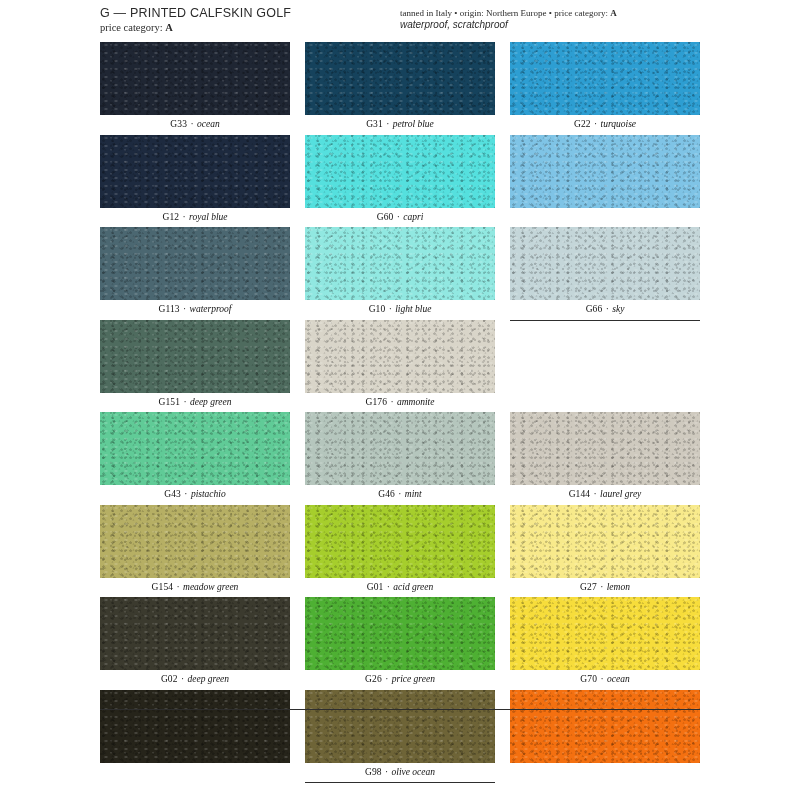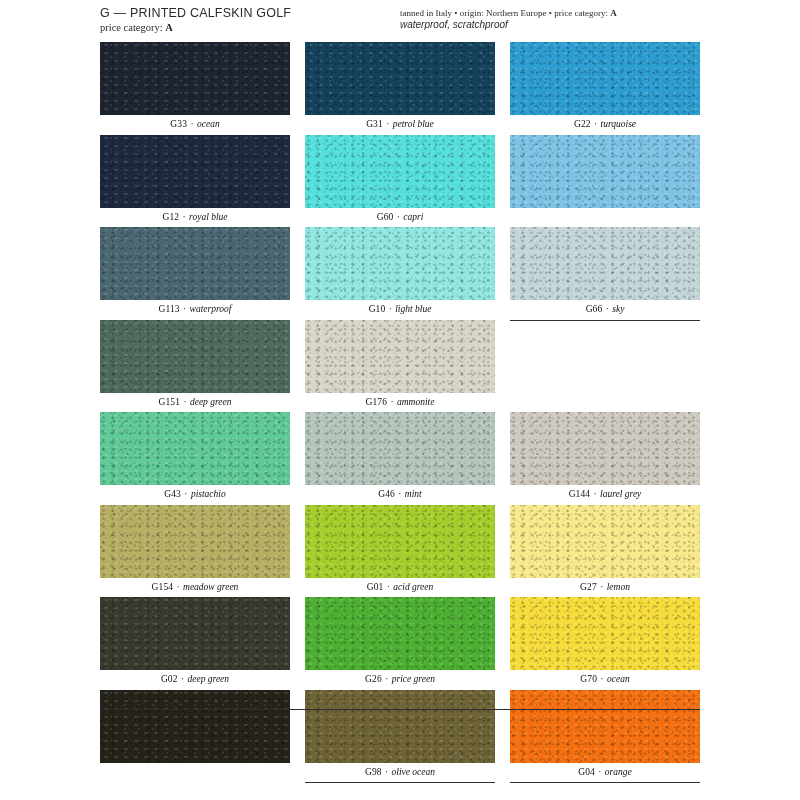--- a/index.html
+++ b/index.html
@@ -274,20 +274,19 @@
       <div class="swatch-row">
         <div class="swatch-cell">
           <div class="swatch-chip" style="background-color: rgb(38, 36, 26); background-position: 21px 0px;"></div>
         </div>
         <div class="swatch-cell">
           <div class="swatch-chip" style="background-color: rgb(110, 100, 55); background-position: 21px 5px;"></div>
           <div class="swatch-caption"><span class="swatch-code">G98</span> <span class="swatch-sep">·</span> <span class="swatch-name">olive ocean</span></div>
         </div>
         <div class="swatch-cell">
           <div class="swatch-chip" style="background-color: rgb(244, 112, 16); background-position: 21px 10px;"></div>
-          <div class="swatch-caption"><span class="swatch-code">G04</span> <span class="swatch-sep">·</span> <span class="swatch-name">orange</span></div>
         </div>
       </div>
     </div>
 
   <div id="bottom-rule"></div>
 
 </div>
 
 </body></html>

